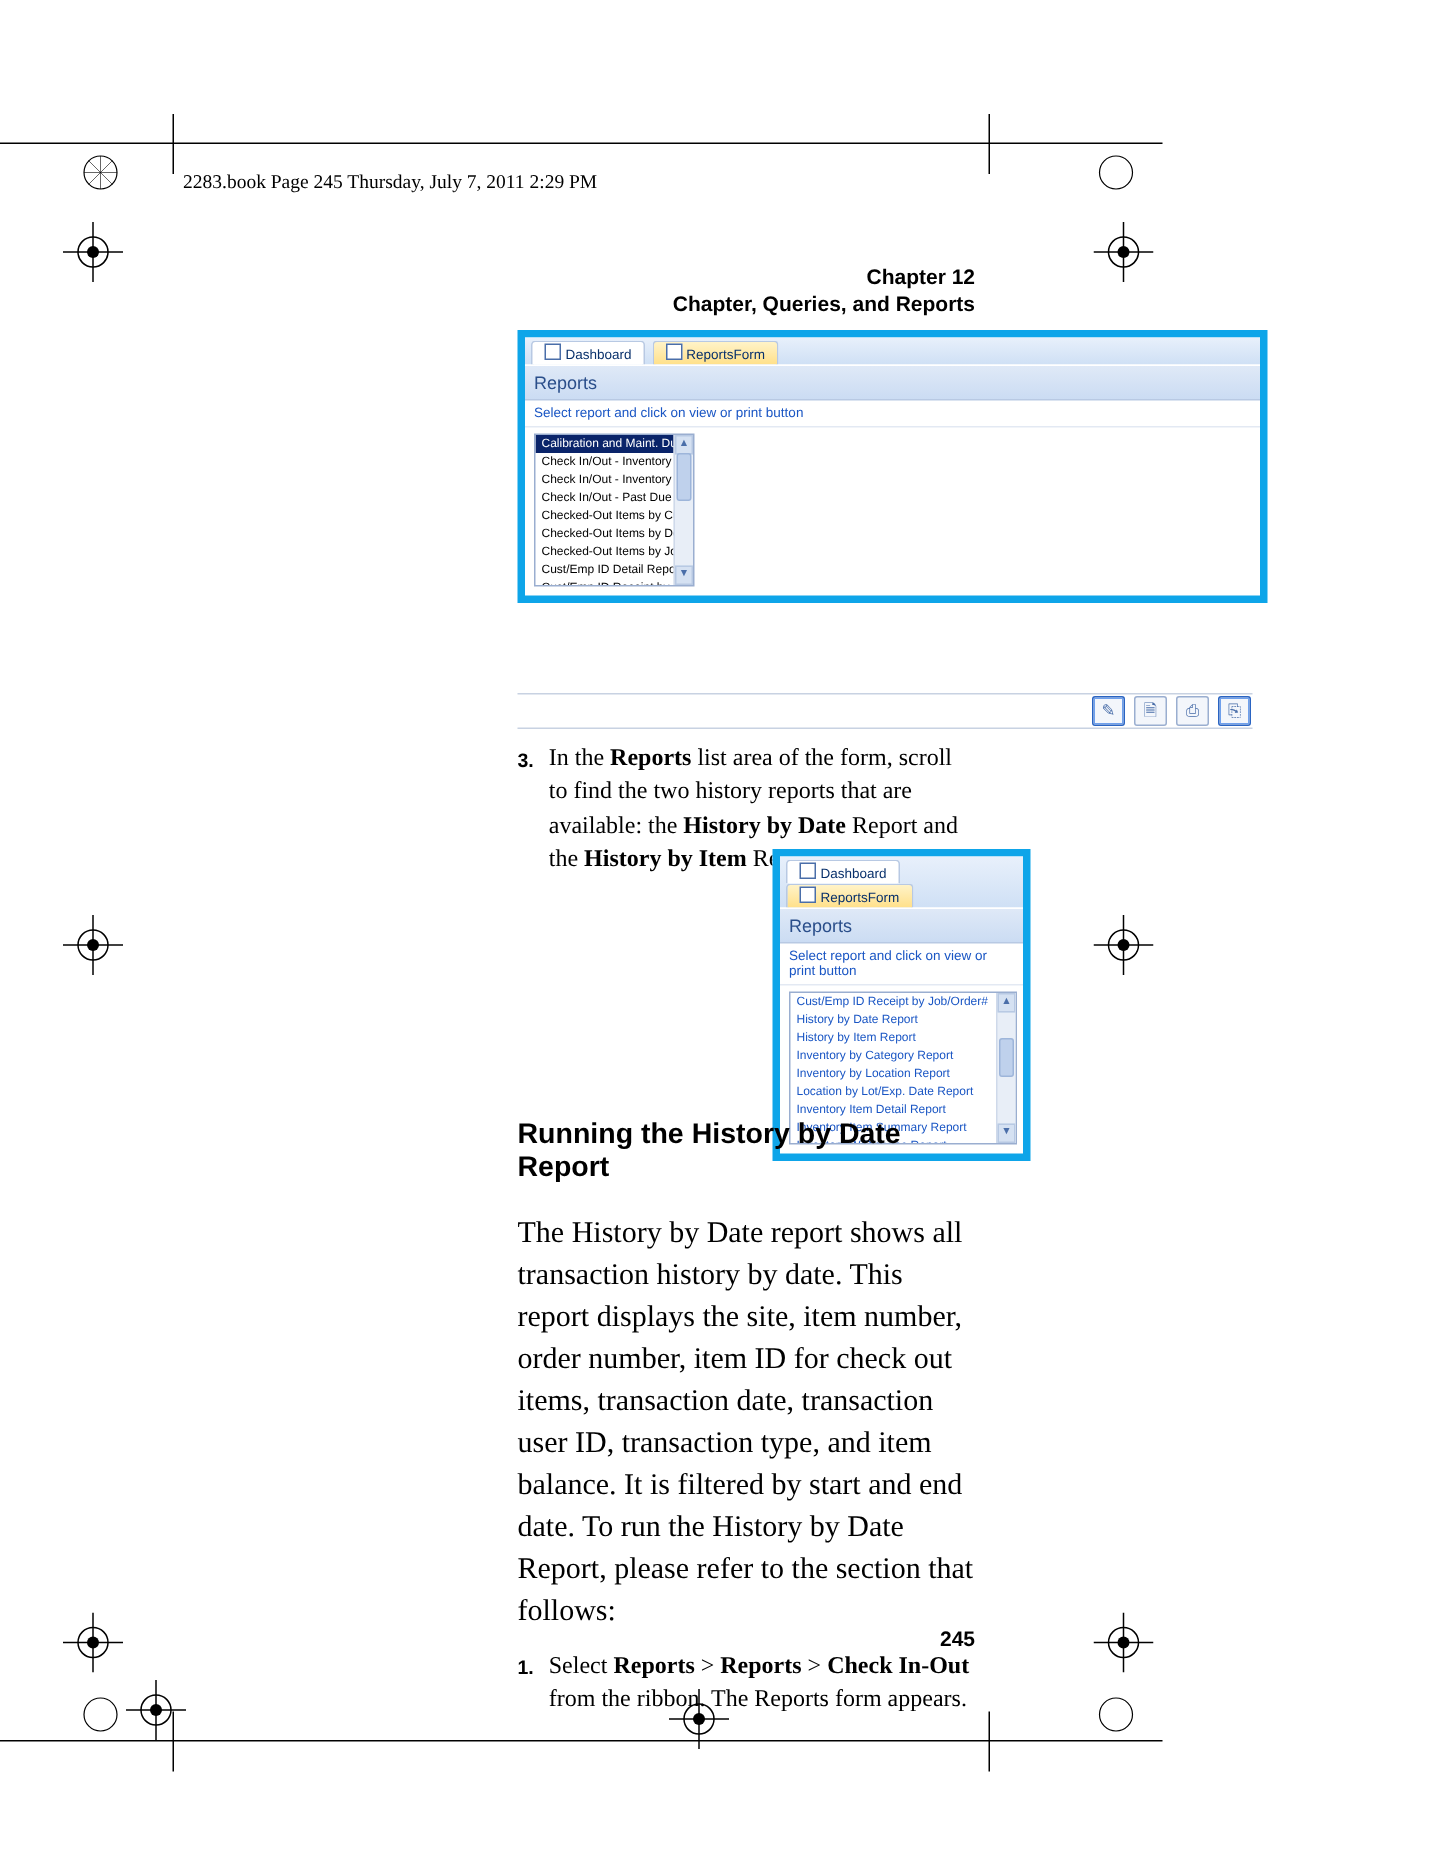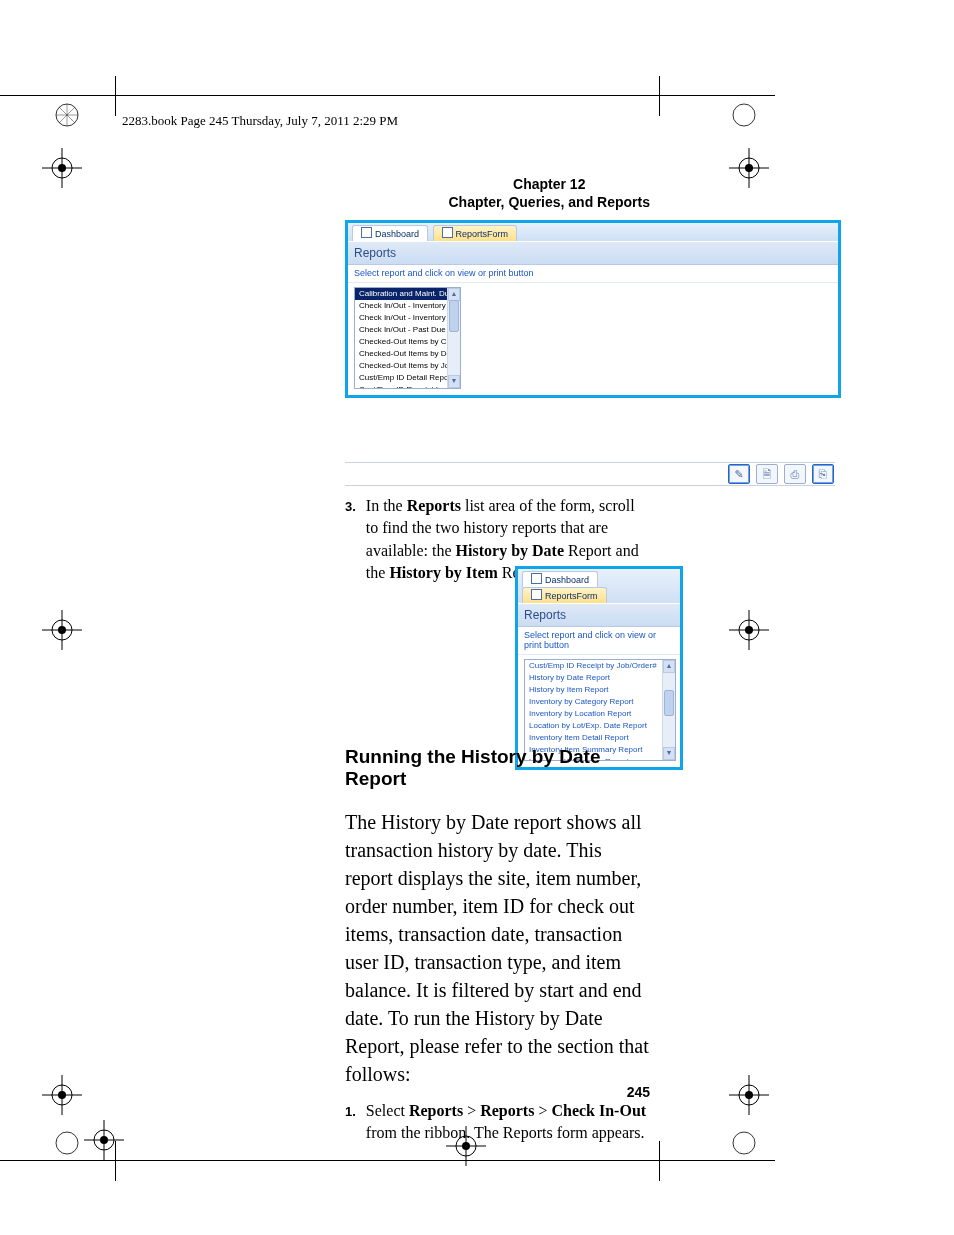--- a/index.html
+++ b/index.html
@@ -11,33 +11,33 @@
     content:""; position:absolute; width:0; height:40px; border-left:1px solid #000; top:-20px;
   }
   .crop-top::before, .crop-bottom::before { left:115px; }
   .crop-top::after, .crop-bottom::after { right:115px; }
   .drill { position:absolute; width:26px; height:26px; }
   .drill svg { width:26px; height:26px; display:block; }
   .reg { position:absolute; width:40px; height:40px; }
   .reg svg { width:40px; height:40px; display:block; }
 
   .print-header { position:absolute; top:113px; left:122px; font-size:13px; }
-  .chapter-head { position:absolute; top:175px; right:125px; text-align:center; font-family:Arial,Helvetica,sans-serif; font-weight:bold; font-size:14px; line-height:1.3; }
+  .chapter-head { position:absolute; top:175px; right:125px; text-align:right; font-family:Arial,Helvetica,sans-serif; font-weight:bold; font-size:14px; line-height:1.3; }
   .page-num { position:absolute; bottom:135px; right:125px; font-family:Arial,Helvetica,sans-serif; font-weight:bold; font-size:14px; }
 
   .body-col { position:absolute; left:345px; right:125px; }
   .step-row { display:flex; font-size:16px; line-height:1.4; margin:0 0 12px 0; }
   .step-num { font-family:Arial,Helvetica,sans-serif; font-weight:bold; font-size:13px; margin-right:10px; margin-top:3px; }
   .step-text { flex:1; }
 
   .h2 { font-family:Arial,Helvetica,sans-serif; font-weight:bold; font-size:19px; margin:0 0 18px 0; }
   .para { font-size:20px; line-height:1.4; margin:0 0 12px 0; }
 
   
-  .app { border:3px solid #0ea5e9; background:#fff; font-family:"Segoe UI",Tahoma,Arial,sans-serif; font-size:9px; color:#08306b; }
+  .app { border:5px solid #0ea5e9; background:#fff; font-family:"Segoe UI",Tahoma,Arial,sans-serif; font-size:9px; color:#08306b; }
   .app-tabs { background:linear-gradient(#e8f0fb,#cfe0f5); padding:2px 4px 0 4px; }
   .app-tab { display:inline-block; padding:1px 8px 2px 8px; border:1px solid #b8c9e3; border-bottom:none; border-radius:3px 3px 0 0; margin-right:2px; background:#fff; }
   .app-tab.active { background:linear-gradient(#fff3c8,#ffe08a); }
   .app-tab .ico { display:inline-block; width:9px; height:9px; border:1px solid #4a6ea9; margin-right:3px; background:#fff; vertical-align:-1px; }
   .app-form-title { background:linear-gradient(#dfe9f7,#cbdcf3); padding:4px 6px; font-size:12px; color:#2a4e8a; border-top:1px solid #fff; border-bottom:1px solid #b8c9e3; }
   .app-hint { padding:3px 6px 4px 6px; color:#1a56c4; border-bottom:1px solid #e3e9f3; }
   .app-body { padding:4px 6px 6px 6px; }
   .listbox { border:1px solid #9aaed0; background:#fff; overflow:hidden; position:relative; }
   .listbox .item { padding:0 4px; line-height:12px; white-space:nowrap; color:#000; }
   .listbox .item.blue { color:#1a56c4; }

